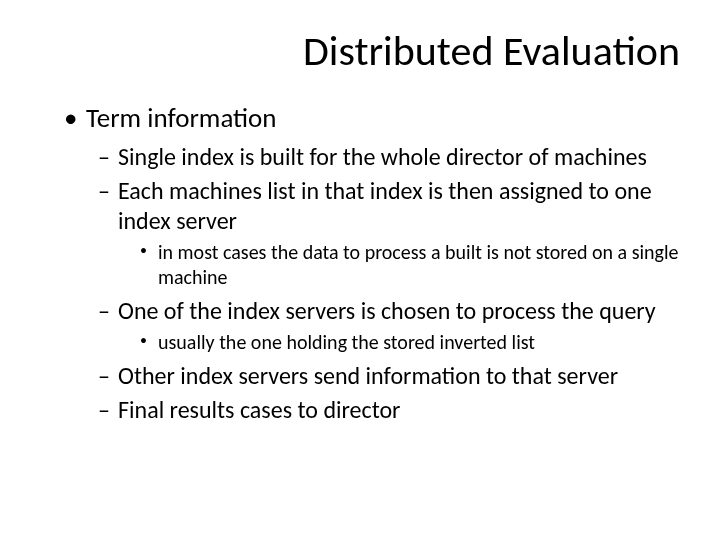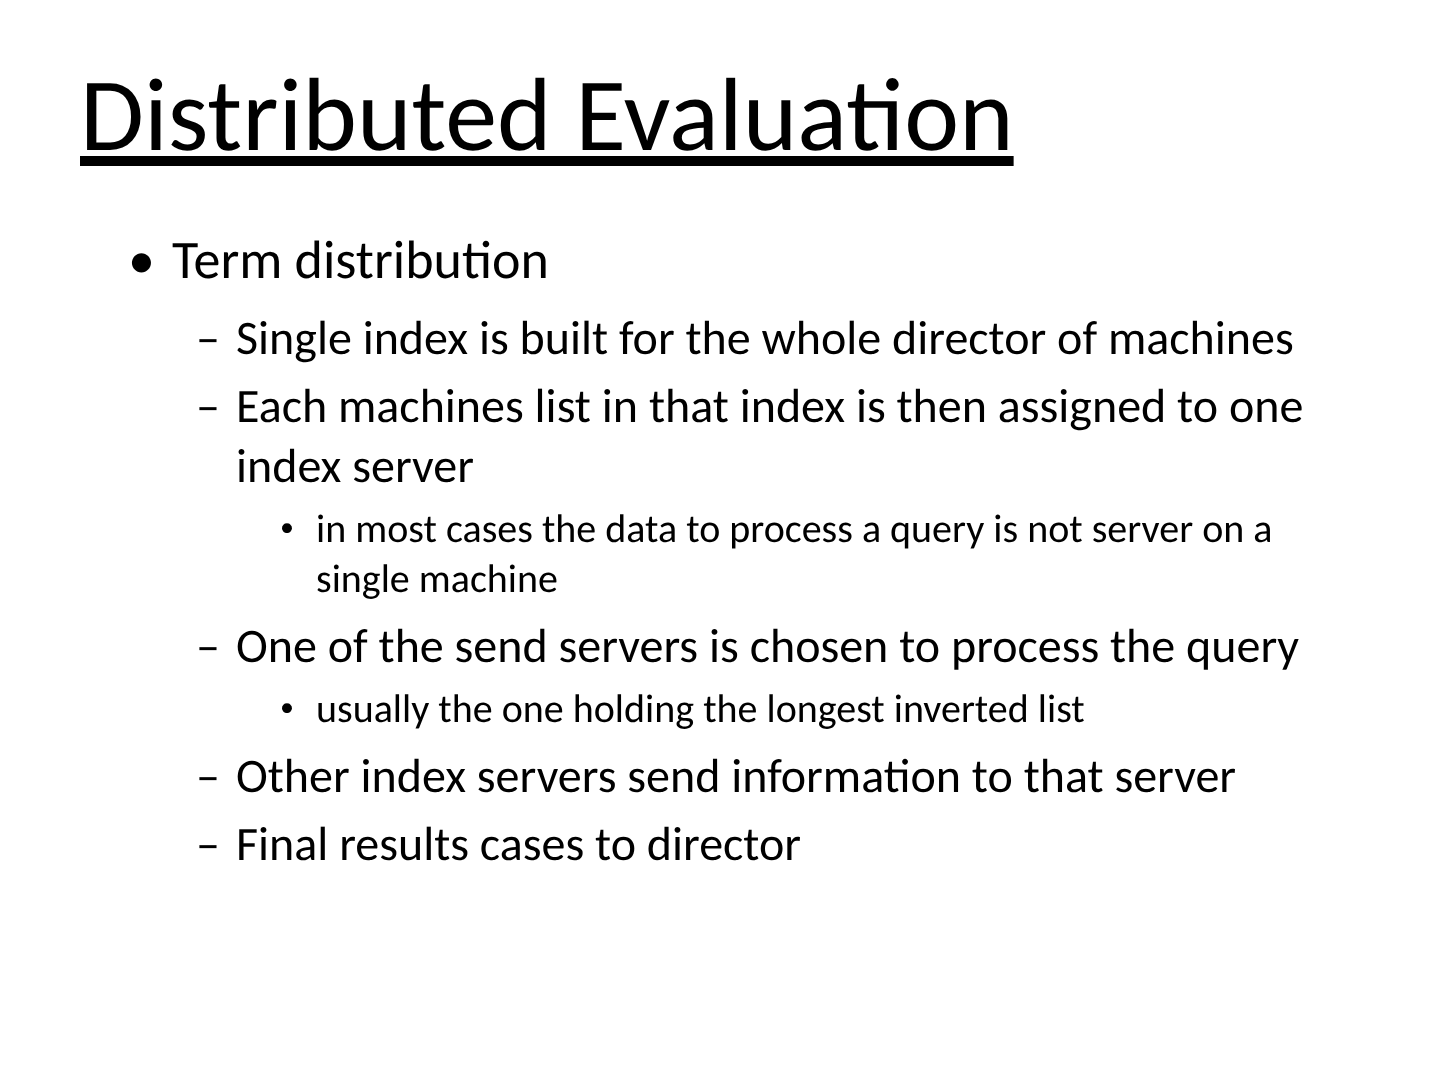--- a/index.html
+++ b/index.html
@@ -9,26 +9,25 @@
     }
     body {
       width: 720px;
       height: 540px;
       background: #ffffff;
       font-family: Calibri, Arial, sans-serif;
       color: #000000;
       padding: 20px 40px;
     }
     .title {
-      font-size: 52px;
+      font-size: 42px;
       font-weight: normal;
-      text-align: left;
+      text-align: right;
       margin-bottom: 25px;
       margin-top: 5px;
-      text-decoration: underline;
     }
     .bullet-l1 {
       font-size: 27px;
       margin-left: 24px;
       margin-bottom: 8px;
       position: relative;
       padding-left: 22px;
     }
     .bullet-l1::before {
       content: "•";
@@ -67,27 +66,27 @@
     }
     .spacer-sm {
       height: 2px;
     }
   </style>
 </head>
 <body>
 
 <div class="title">Distributed Evaluation</div>
 
-<div class="bullet-l1">Term distribution</div>
+<div class="bullet-l1">Term information</div>
 
 <div class="bullet-l2">Single index is built for the whole director of machines</div>
 <div class="bullet-l2">Each machines list in that index is then assigned to one index server</div>
 
-<div class="bullet-l3">in most cases the data to process a query is not server on a single machine</div>
+<div class="bullet-l3">in most cases the data to process a built is not stored on a single machine</div>
 
 <div class="spacer-sm"></div>
-<div class="bullet-l2">One of the send servers is chosen to process the query</div>
+<div class="bullet-l2">One of the index servers is chosen to process the query</div>
 
-<div class="bullet-l3">usually the one holding the longest inverted list</div>
+<div class="bullet-l3">usually the one holding the stored inverted list</div>
 
 <div class="spacer-sm"></div>
 <div class="bullet-l2">Other index servers send information to that server</div>
 <div class="bullet-l2">Final results cases to director</div>
 
 </body></html>

